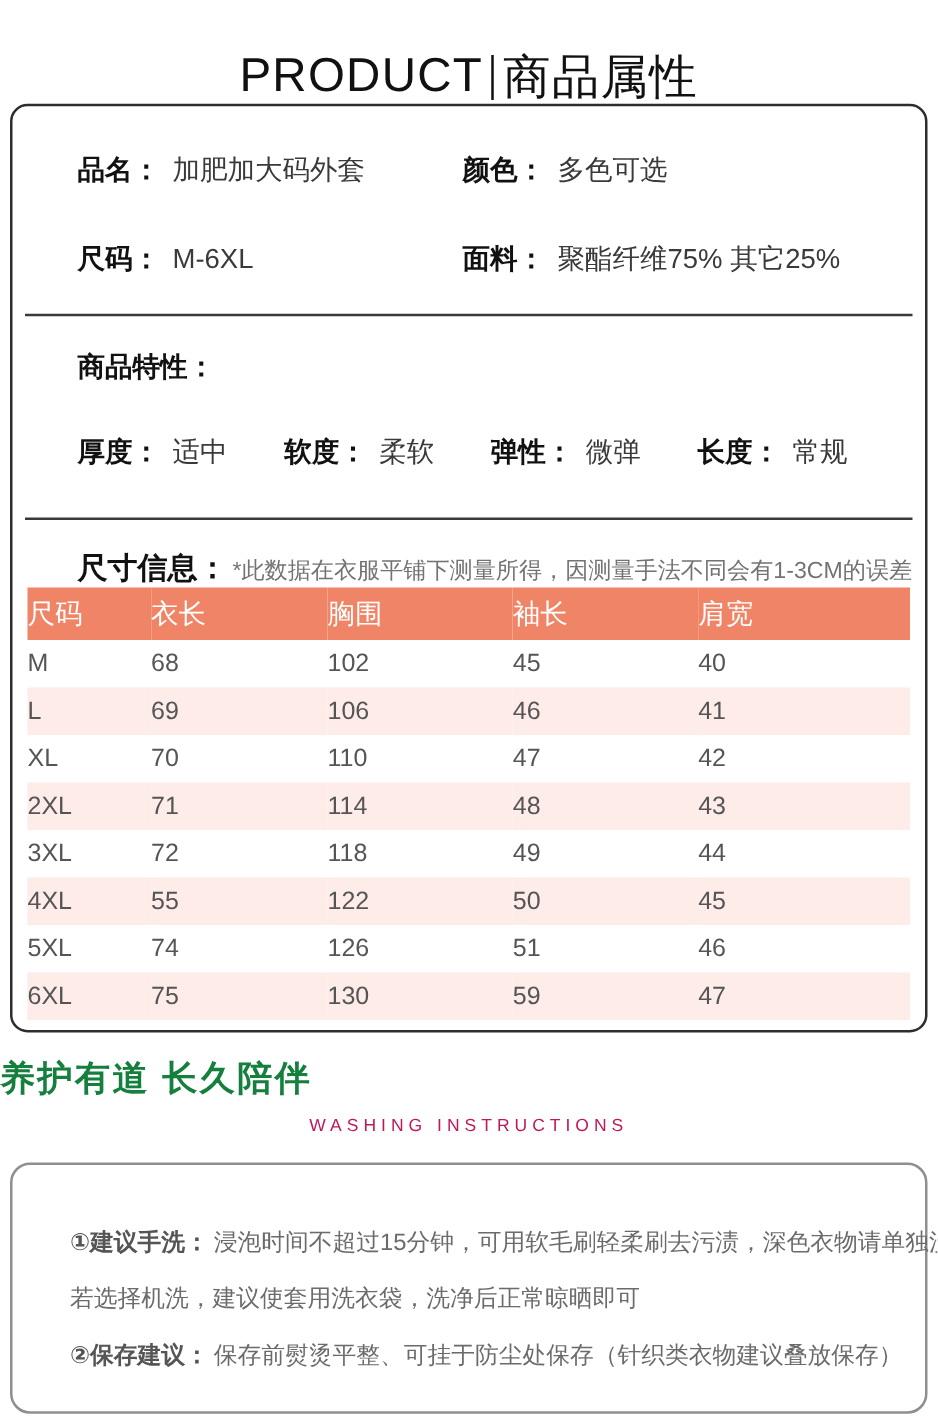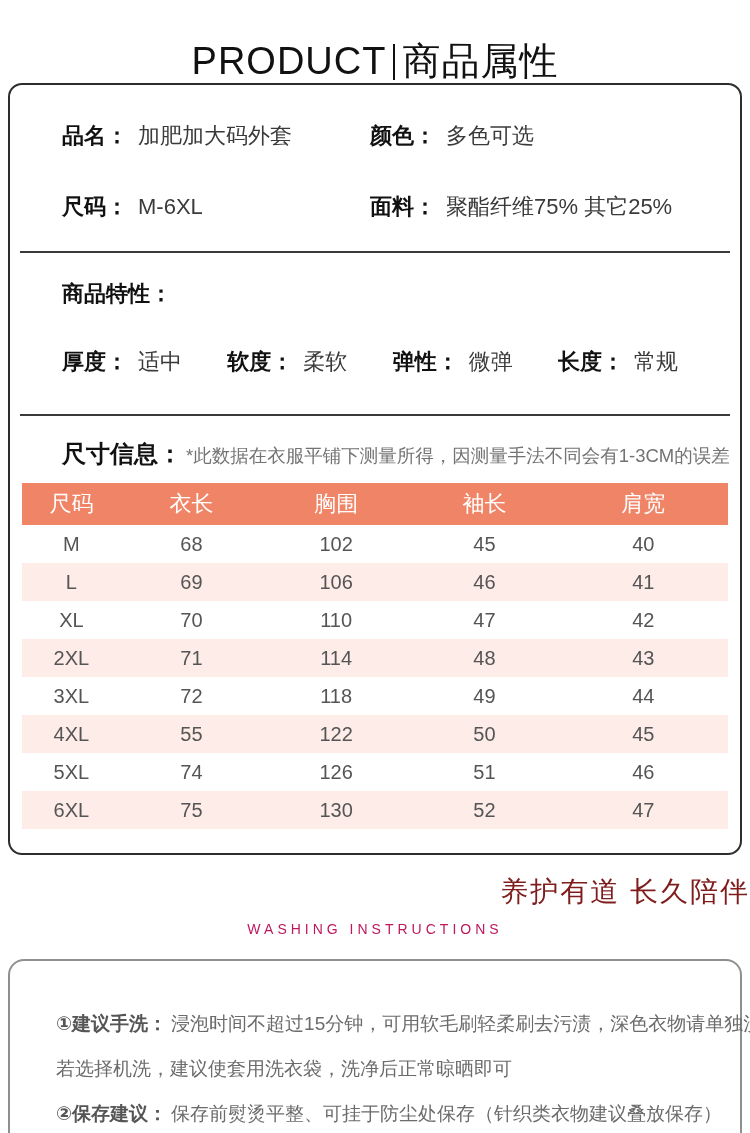--- a/index.html
+++ b/index.html
@@ -70,65 +70,65 @@
     color: #111;
     margin-bottom: 30px;
   }
   .features-row {
     display: flex;
     justify-content: space-between;
     padding-right: 10px;
   }
 
   .size-note-row {
-    padding: 22px 14px 13px 52px;
+    padding: 22px 14px 0 52px;
     font-size: 18px;
     white-space: nowrap;
     display: flex;
     align-items: baseline;
   }
   .size-note-label {
     font-size: 24px;
     font-weight: bold;
     color: #111;
     margin-right: 4px;
     flex: 0 0 auto;
   }
   .size-note-text { color: #737373; font-size: 18.5px; }
 
   
   .size-table {
     width: calc(100% - 24px);
-    margin: 0 12px 24px;
+    margin: 0 12px 8px;
     border-collapse: collapse;
     table-layout: fixed;
-    text-align: center;
+    text-align: left;
   }
   .size-table th {
     background: #ef8566;
     color: #ffffff;
     font-size: 22px;
     font-weight: 500;
     height: 42px;
   }
   .size-table td {
     height: 38px;
     font-size: 20px;
     color: #555;
     font-weight: 400;
   }
   .size-table tr.alt td { background: #fdece7; }
 
   
   .care-heading {
     margin-top: 18px;
-    text-align: right;
+    text-align: left;
     font-size: 28px;
-    font-weight: 400;
-    color: #7f1d1d;
+    font-weight: 700;
+    color: #15803d;
     letter-spacing: 2px;
   }
   .care-subheading {
     margin-top: 10px;
     text-align: center;
     font-size: 14px;
     color: #be185d;
     letter-spacing: 4px;
   }
 
@@ -269,21 +269,21 @@
             <td>5XL</td>
             <td>74</td>
             <td>126</td>
             <td>51</td>
             <td>46</td>
           </tr>
           <tr class="alt">
             <td>6XL</td>
             <td>75</td>
             <td>130</td>
-            <td>52</td>
+            <td>59</td>
             <td>47</td>
           </tr>
         </tbody>
     </table>
   </div>
 
   <div class="care-heading">养护有道 长久陪伴</div>
   <div class="care-subheading">WASHING INSTRUCTIONS</div>
 
   <div class="box2">

